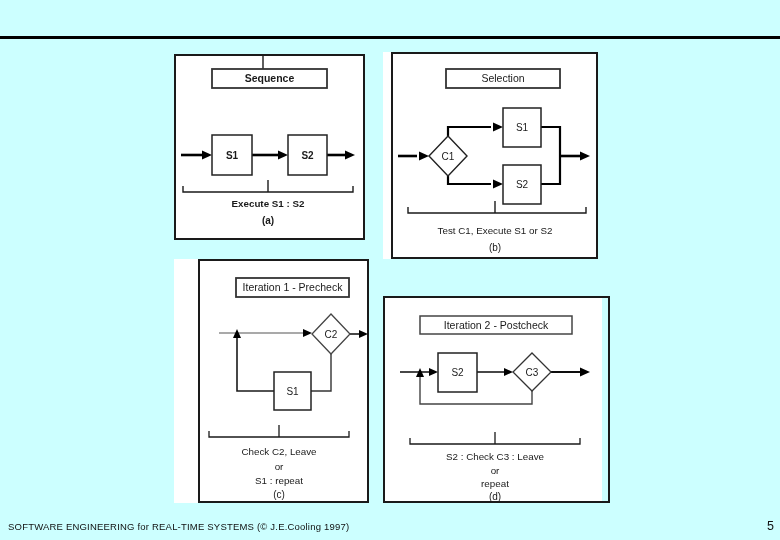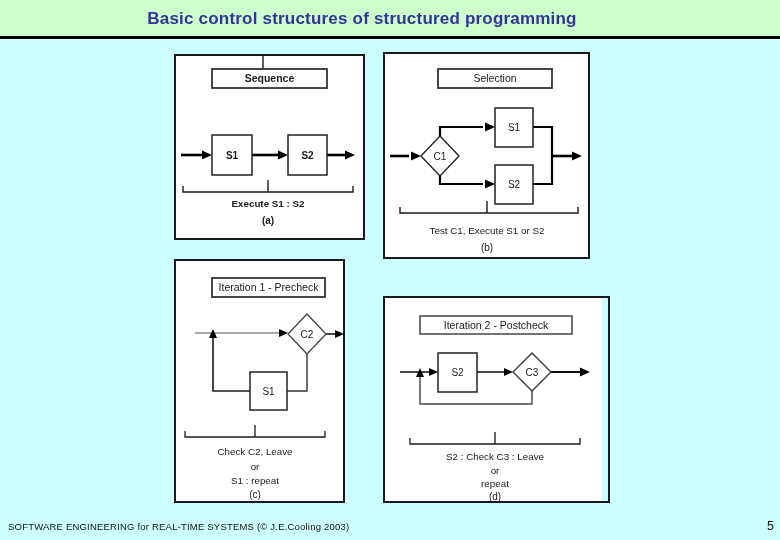--- a/index.html
+++ b/index.html
@@ -23,23 +23,20 @@
   }
   .page-number{
     position:absolute;right:6px;top:519px;font-size:12.5px;color:#111111;
   }
 </style>
 </head>
 <body>
 
 <div class="slide">
 
-  <div class="header">
-    <div class="title">Basic control structures of structured programming</div>
-  </div>
   <div class="divider"></div>
 
   <div class="panel" style="left:174px;top:54px;width:191px;height:186px;font-weight:bold;">
     <svg width="191" height="186" viewBox="0 0 191 186">
       <rect x="1" y="1" width="189" height="184" fill="none" stroke="#1a1a1a" stroke-width="2"></rect>
       <line x1="89" y1="2" x2="89" y2="15" stroke="#1a1a1a" stroke-width="1.4"></line>
       <g>
         <rect x="38" y="15" width="115" height="19" fill="#ffffff" stroke="#333333" stroke-width="1.8"></rect>
         <text class="boxtitle" x="95.5" y="24.5" dy="0.35em" text-anchor="middle">Sequence</text>
       </g>
@@ -63,21 +60,21 @@
       </g>
       <g stroke="#1a1a1a" stroke-width="1.4" fill="none">
         <path d="M9,132 V138 H179 V132"></path>
         <line x1="94" y1="126" x2="94" y2="138"></line>
       </g>
       <text class="caption" x="94" y="150" dy="0.35em" text-anchor="middle">Execute S1 : S2</text>
       <text class="plabel" x="94" y="166" dy="0.35em" text-anchor="middle">(a)</text>
     </svg>
   </div>
 
-  <div class="panel" style="left:383px;top:52px;width:207px;height:207px;">
+  <div class="panel" style="left:383px;top:52px;width:207px;height:207px;padding-left:8px;">
     <svg width="207" height="207" viewBox="0 0 207 207">
       <rect x="1" y="1" width="205" height="205" fill="none" stroke="#1a1a1a" stroke-width="2"></rect>
       <g>
         <rect x="55" y="17" width="114" height="19" fill="#ffffff" stroke="#333333" stroke-width="1.8"></rect>
         <text class="boxtitle" x="112" y="26.5" dy="0.35em" text-anchor="middle">Selection</text>
       </g>
       <g stroke="#000000" fill="none">
         <line x1="7" y1="104" x2="26" y2="104" stroke-width="2.6"></line>
         <path d="M57,84 V75 H100" stroke-width="2.2"></path>
         <path d="M57,124 V132 H100" stroke-width="2.2"></path>
@@ -104,21 +101,21 @@
       </g>
       <g stroke="#1a1a1a" stroke-width="1.4" fill="none">
         <path d="M17,155 V161 H195 V155"></path>
         <line x1="104" y1="149" x2="104" y2="161"></line>
       </g>
       <text class="caption" x="104" y="179" dy="0.35em" text-anchor="middle">Test C1, Execute S1 or S2</text>
       <text class="plabel" x="104" y="195" dy="0.35em" text-anchor="middle">(b)</text>
     </svg>
   </div>
 
-  <div class="panel" style="left:174px;top:259px;width:171px;height:244px;">
+  <div class="panel" style="left:174px;top:259px;width:171px;height:244px;padding-left:24px;">
     <svg width="171" height="244" viewBox="0 0 171 244">
       <rect x="1" y="1" width="169" height="242" fill="none" stroke="#1a1a1a" stroke-width="2"></rect>
       <g>
         <rect x="38" y="19" width="113" height="19" fill="#ffffff" stroke="#333333" stroke-width="1.8"></rect>
         <text class="boxtitle" x="94.5" y="28.5" dy="0.35em" text-anchor="middle">Iteration 1 - Precheck</text>
       </g>
       <g fill="none">
         <line x1="21" y1="74" x2="106" y2="74" stroke="#8c8c8c" stroke-width="1.5"></line>
         <line x1="152" y1="75" x2="163" y2="75" stroke="#1a1a1a" stroke-width="1.6"></line>
         <path d="M133,95 V132 H113" stroke="#333333" stroke-width="1.4"></path>
@@ -179,16 +176,16 @@
         <path d="M27,142 V148 H197 V142"></path>
         <line x1="112" y1="136" x2="112" y2="148"></line>
       </g>
       <text class="caption" x="112" y="161" dy="0.35em" text-anchor="middle">S2 : Check C3 : Leave</text>
       <text class="caption" x="112" y="175" dy="0.35em" text-anchor="middle">or</text>
       <text class="caption" x="112" y="188" dy="0.35em" text-anchor="middle">repeat</text>
       <text class="plabel" x="112" y="200" dy="0.35em" text-anchor="middle">(d)</text>
     </svg>
   </div>
 
-  <div class="footer-left">SOFTWARE ENGINEERING for REAL-TIME SYSTEMS (© J.E.Cooling 2003)</div>
+  <div class="footer-left">SOFTWARE ENGINEERING for REAL-TIME SYSTEMS (© J.E.Cooling 1997)</div>
   <div class="page-number">5</div>
 
 </div>
 
 </body></html>

